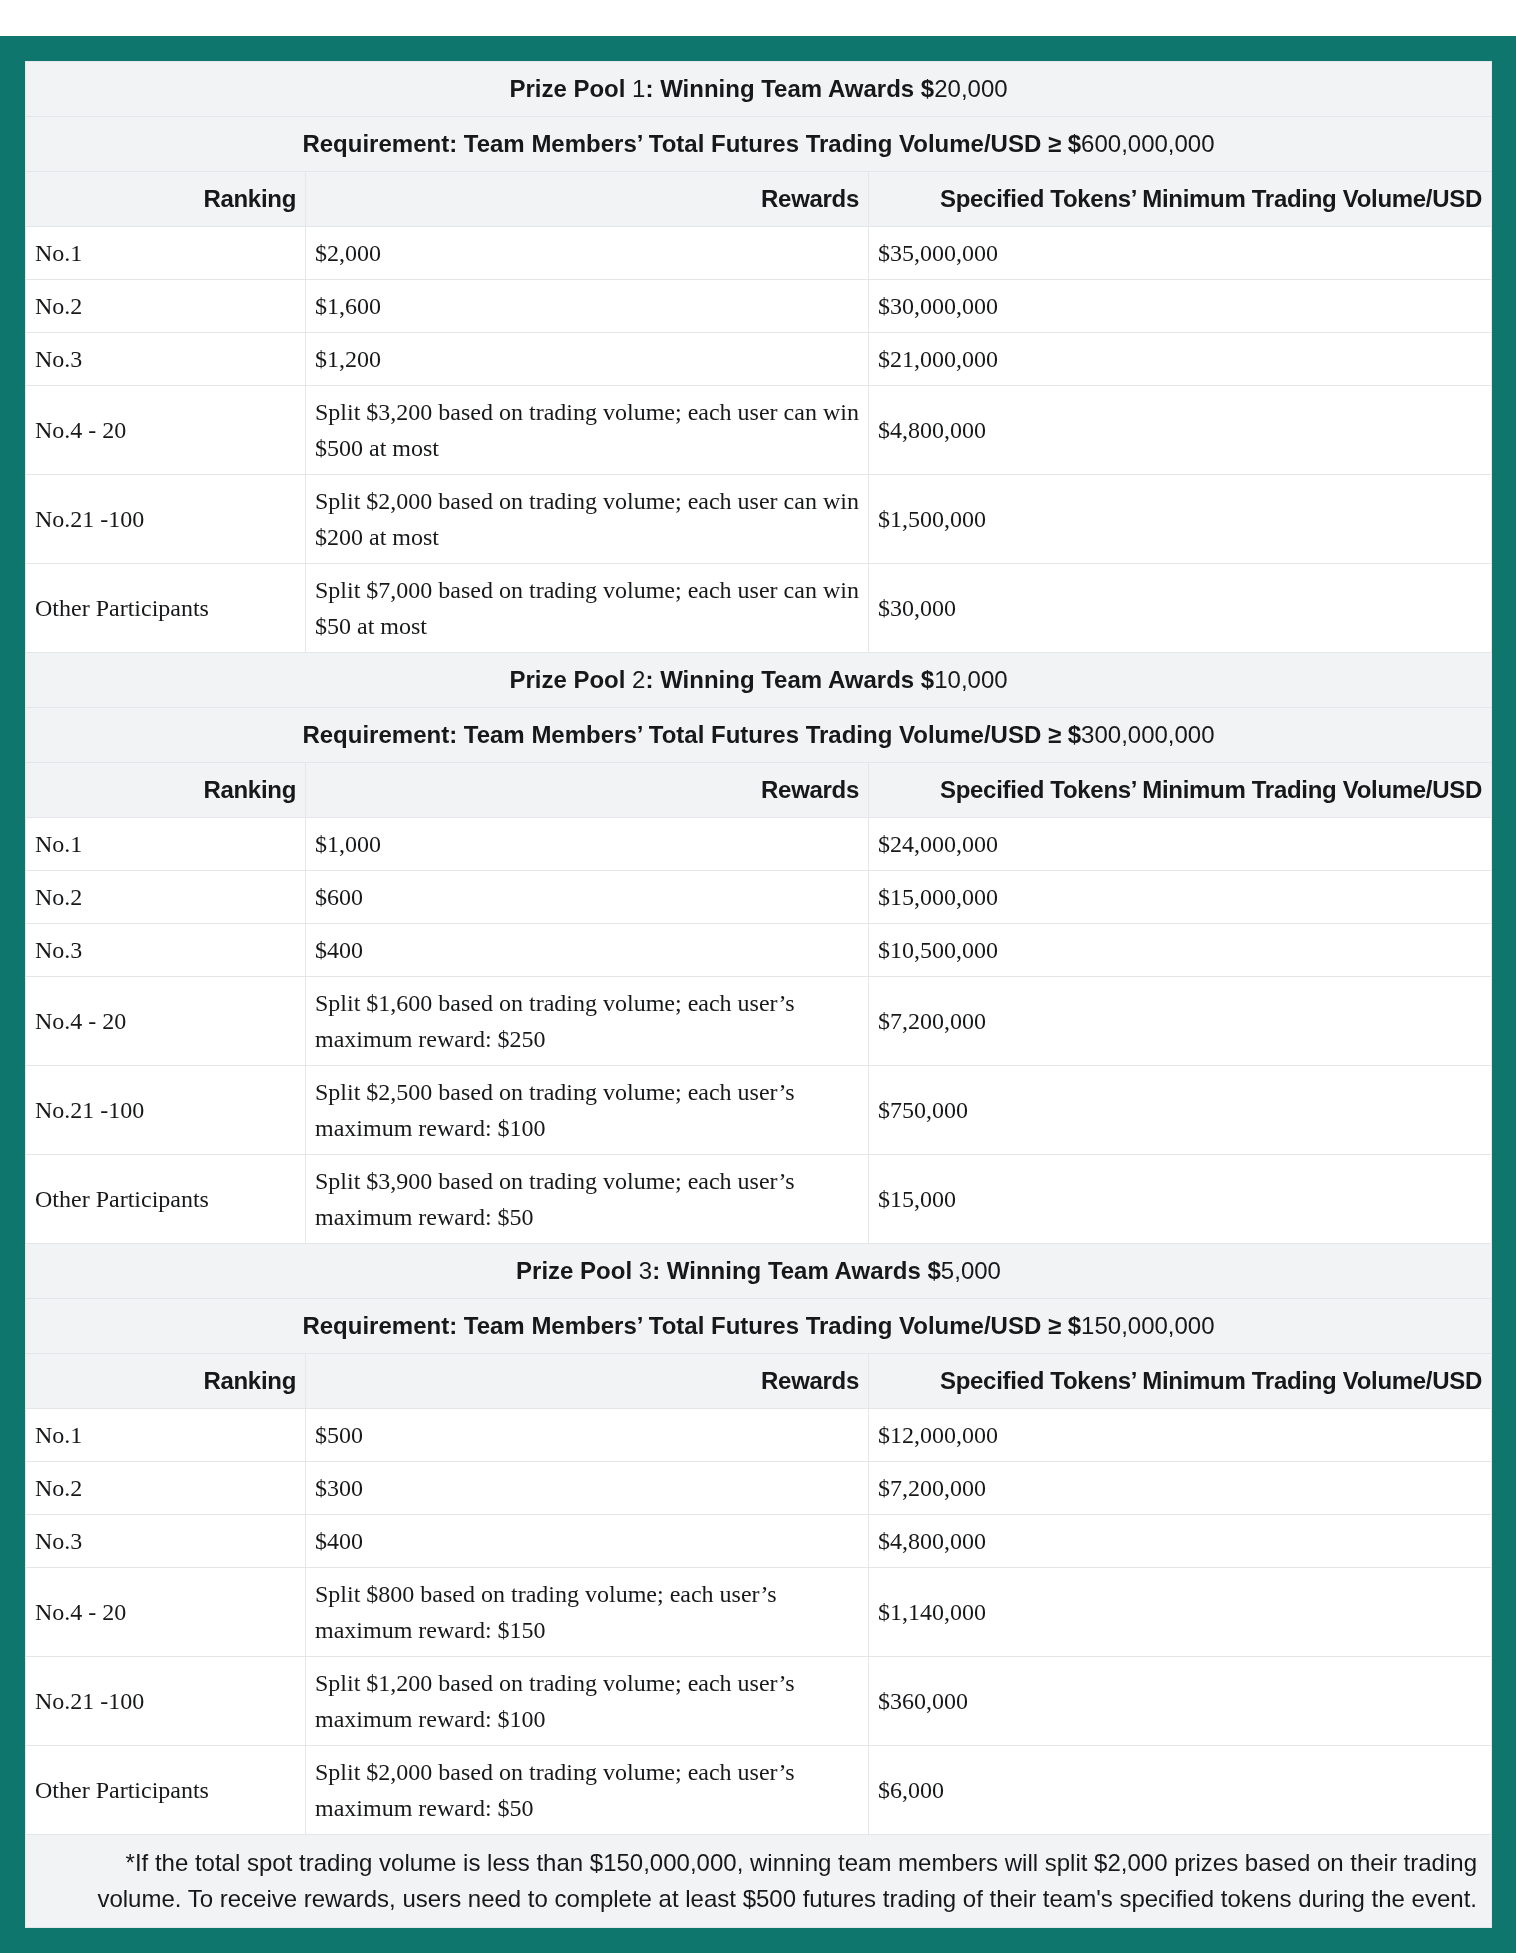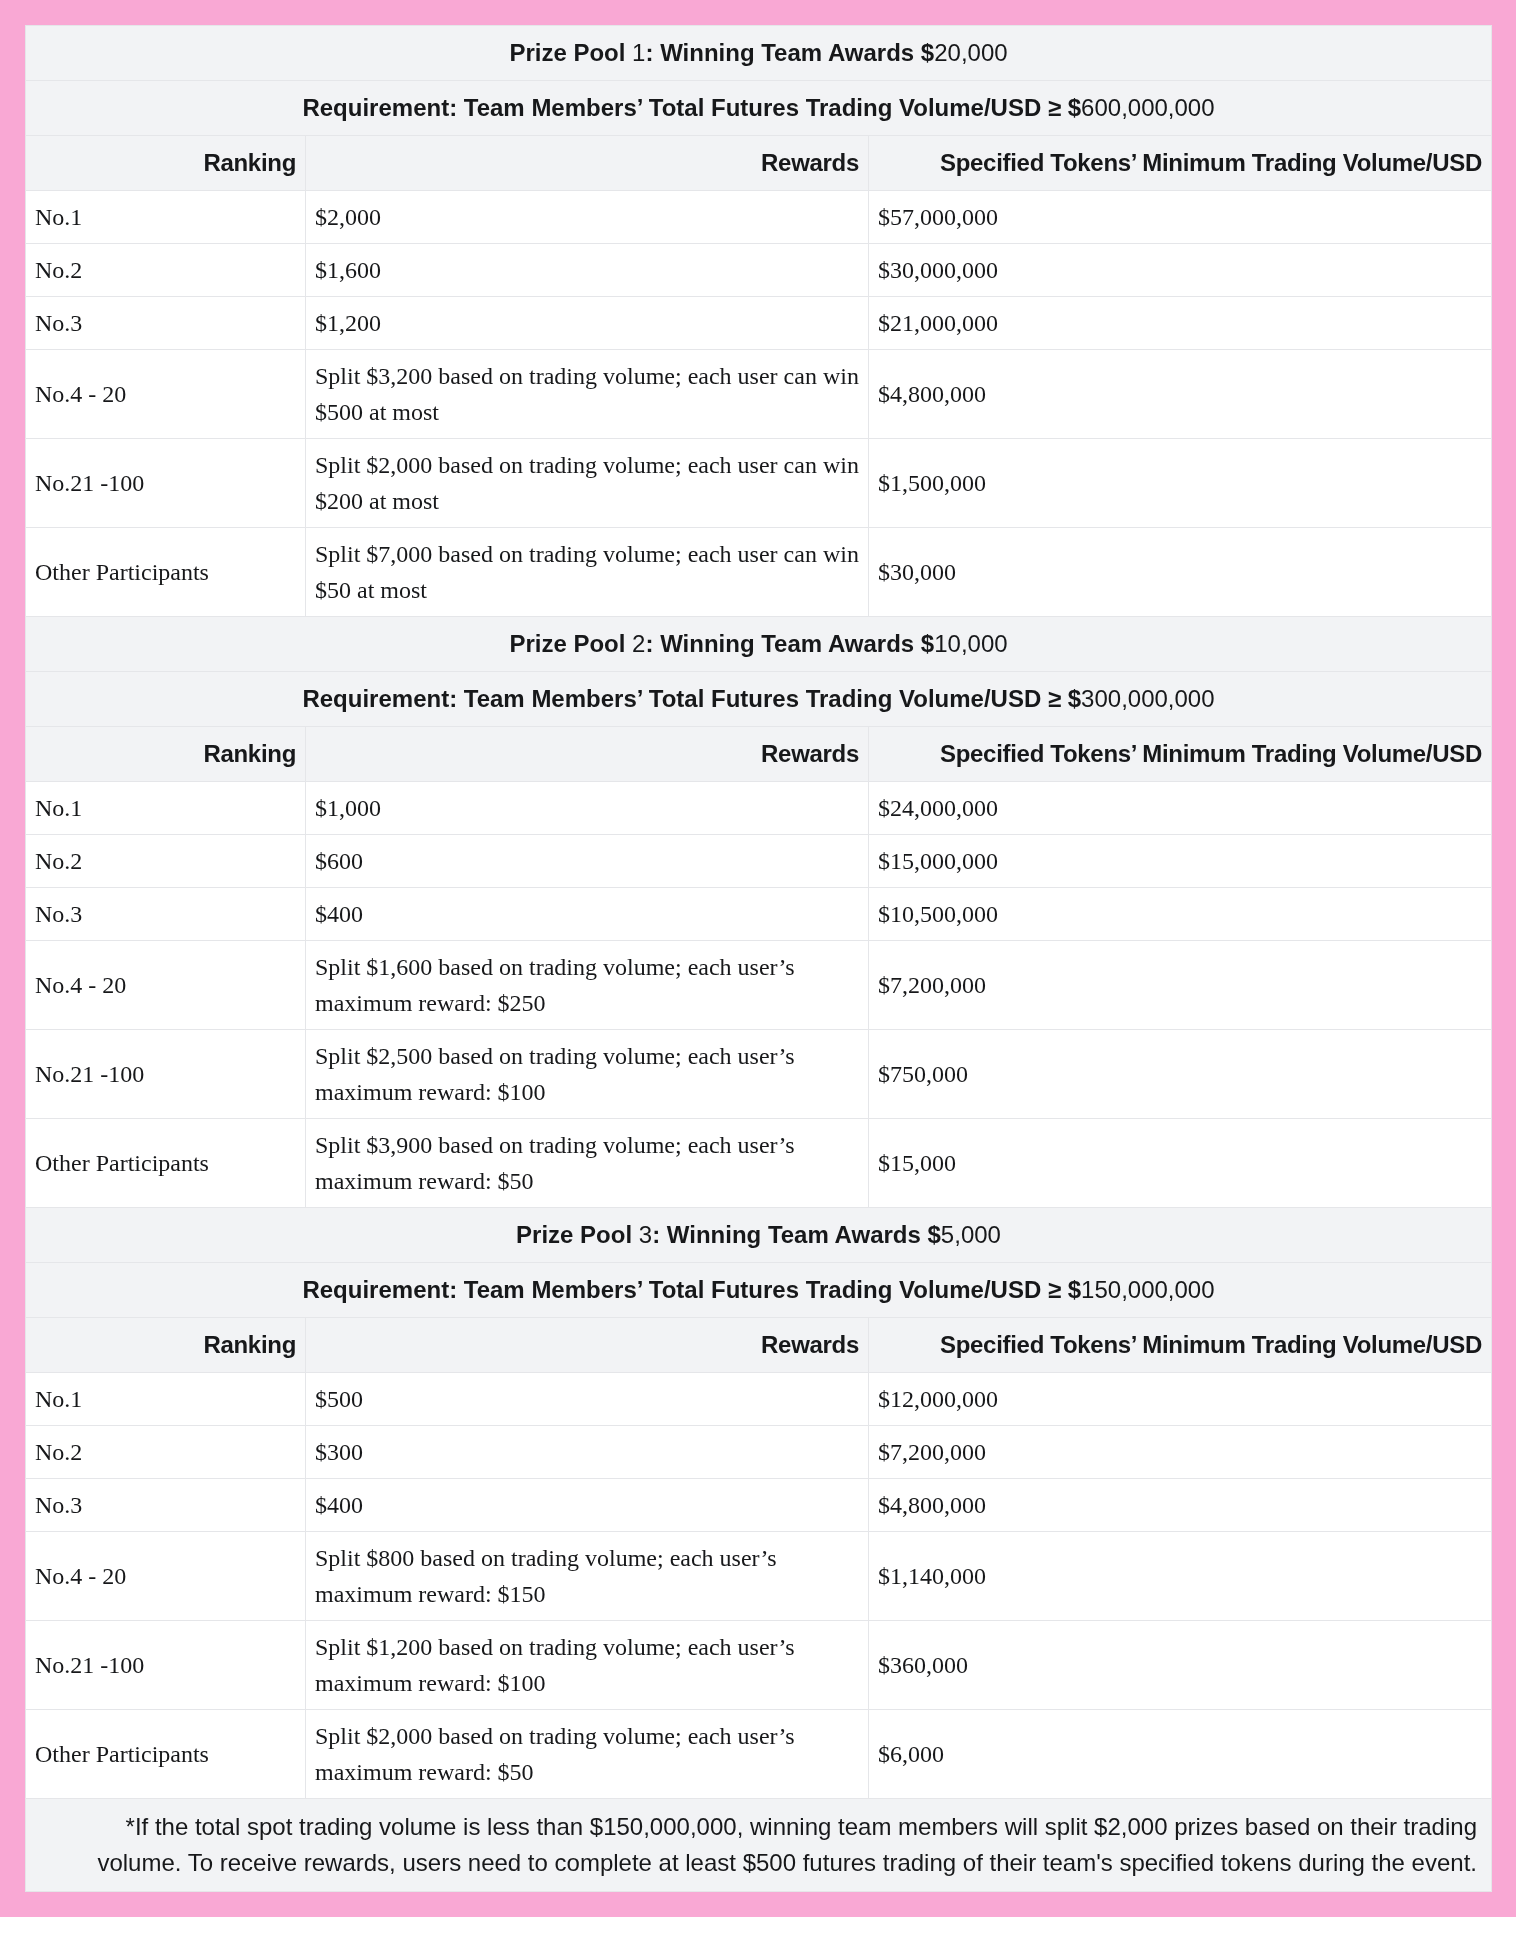--- a/index.html
+++ b/index.html
@@ -6,21 +6,22 @@
     margin: 0;
     padding: 0;
     background: #ffffff;
     font-family: "Liberation Sans", "DejaVu Sans", sans-serif;
     color: #17181a;
   }
   .page {
     width: 1516px;
     box-sizing: border-box;
     padding: 25px;
-    background: #f9a8d4;
+    background: #0f766e;
+    margin-top: 36px;
   }
   table.prize-table {
     width: 1466px;
     table-layout: fixed;
     border-collapse: collapse;
     font-size: 24px;
   }
   col.c1 { width: 280px; }
   col.c2 { width: 563px; }
   col.c3 { width: 623px; }
@@ -83,21 +84,21 @@
       <tr class="colhead">
         <td>Ranking</td>
         <td>Rewards</td>
         <td>Specified Tokens’ Minimum Trading Volume/USD</td>
       </tr>
     </tbody>
     <tbody class="rows">
         <tr>
           <td>No.1</td>
           <td>$2,000</td>
-          <td>$57,000,000</td>
+          <td>$35,000,000</td>
         </tr>
         <tr>
           <td>No.2</td>
           <td>$1,600</td>
           <td>$30,000,000</td>
         </tr>
         <tr>
           <td>No.3</td>
           <td>$1,200</td>
           <td>$21,000,000</td>

